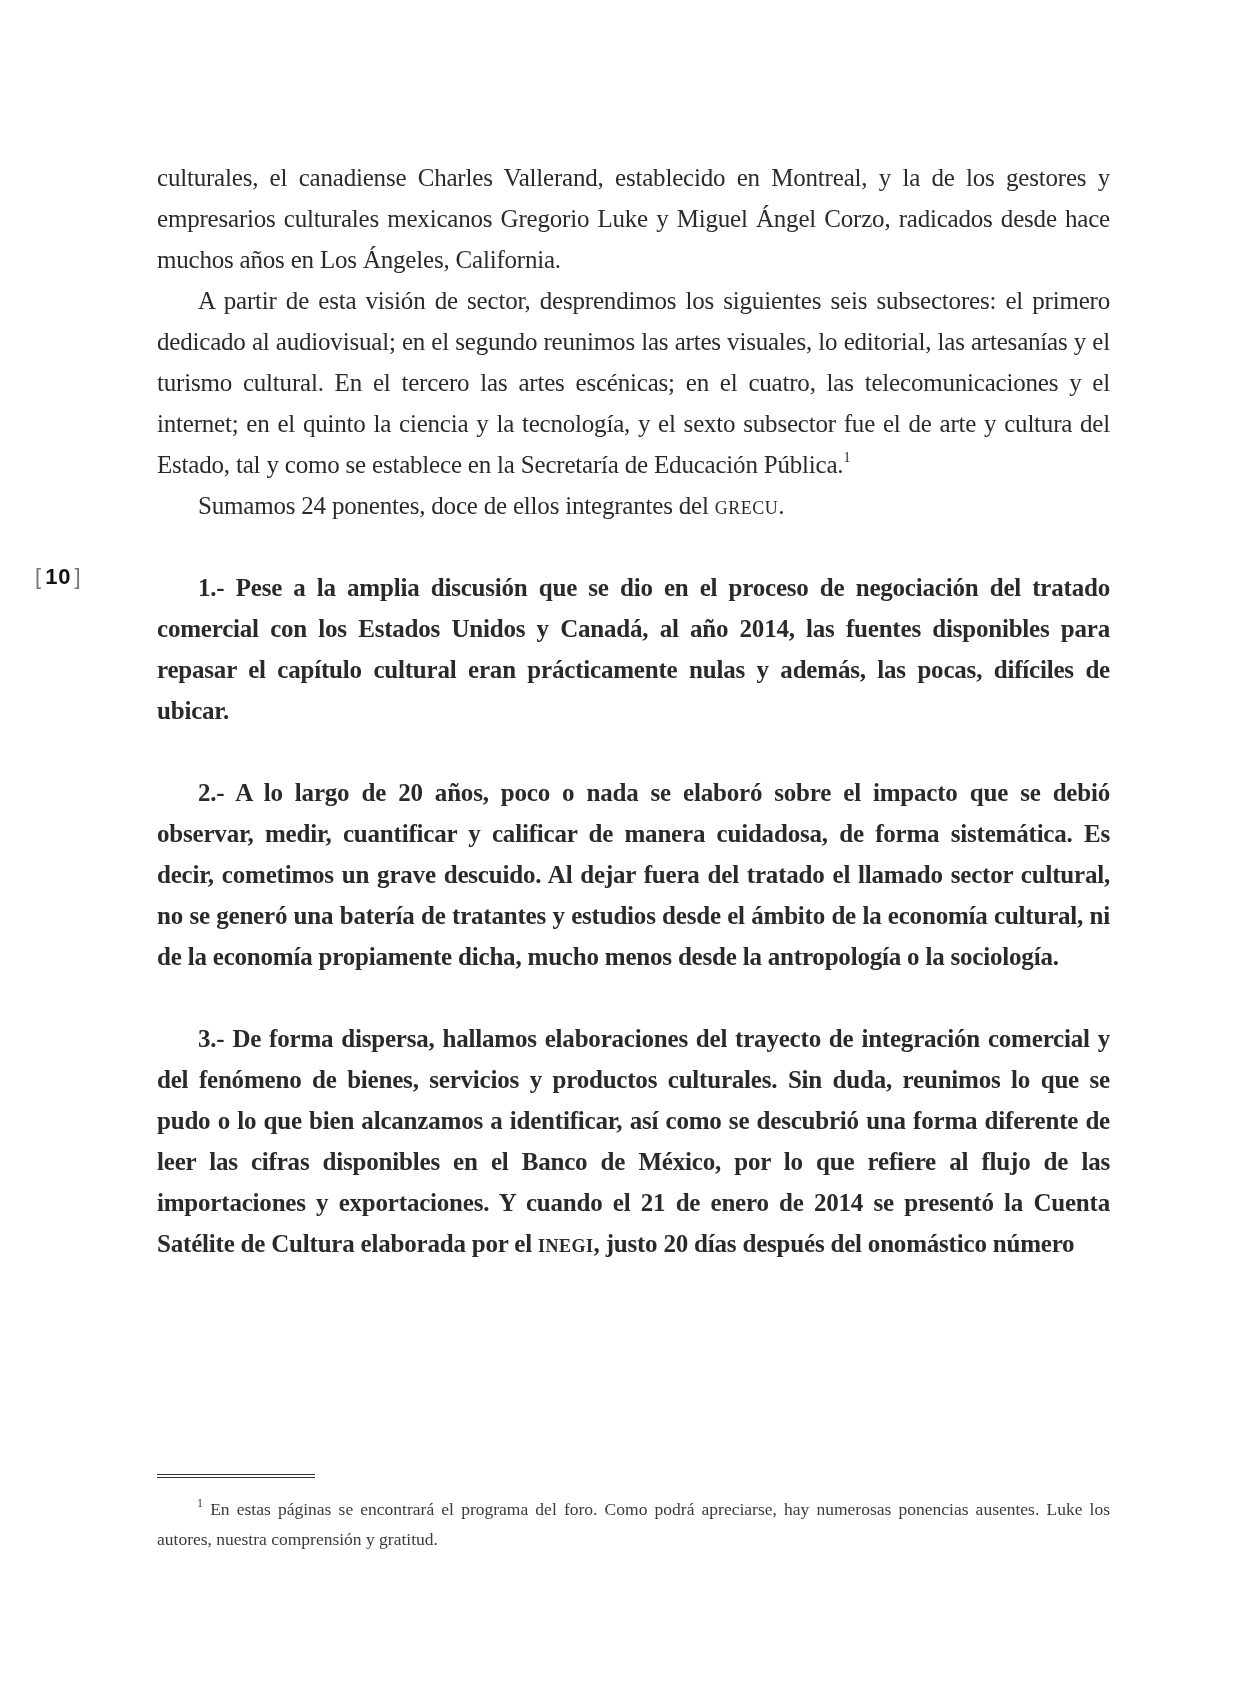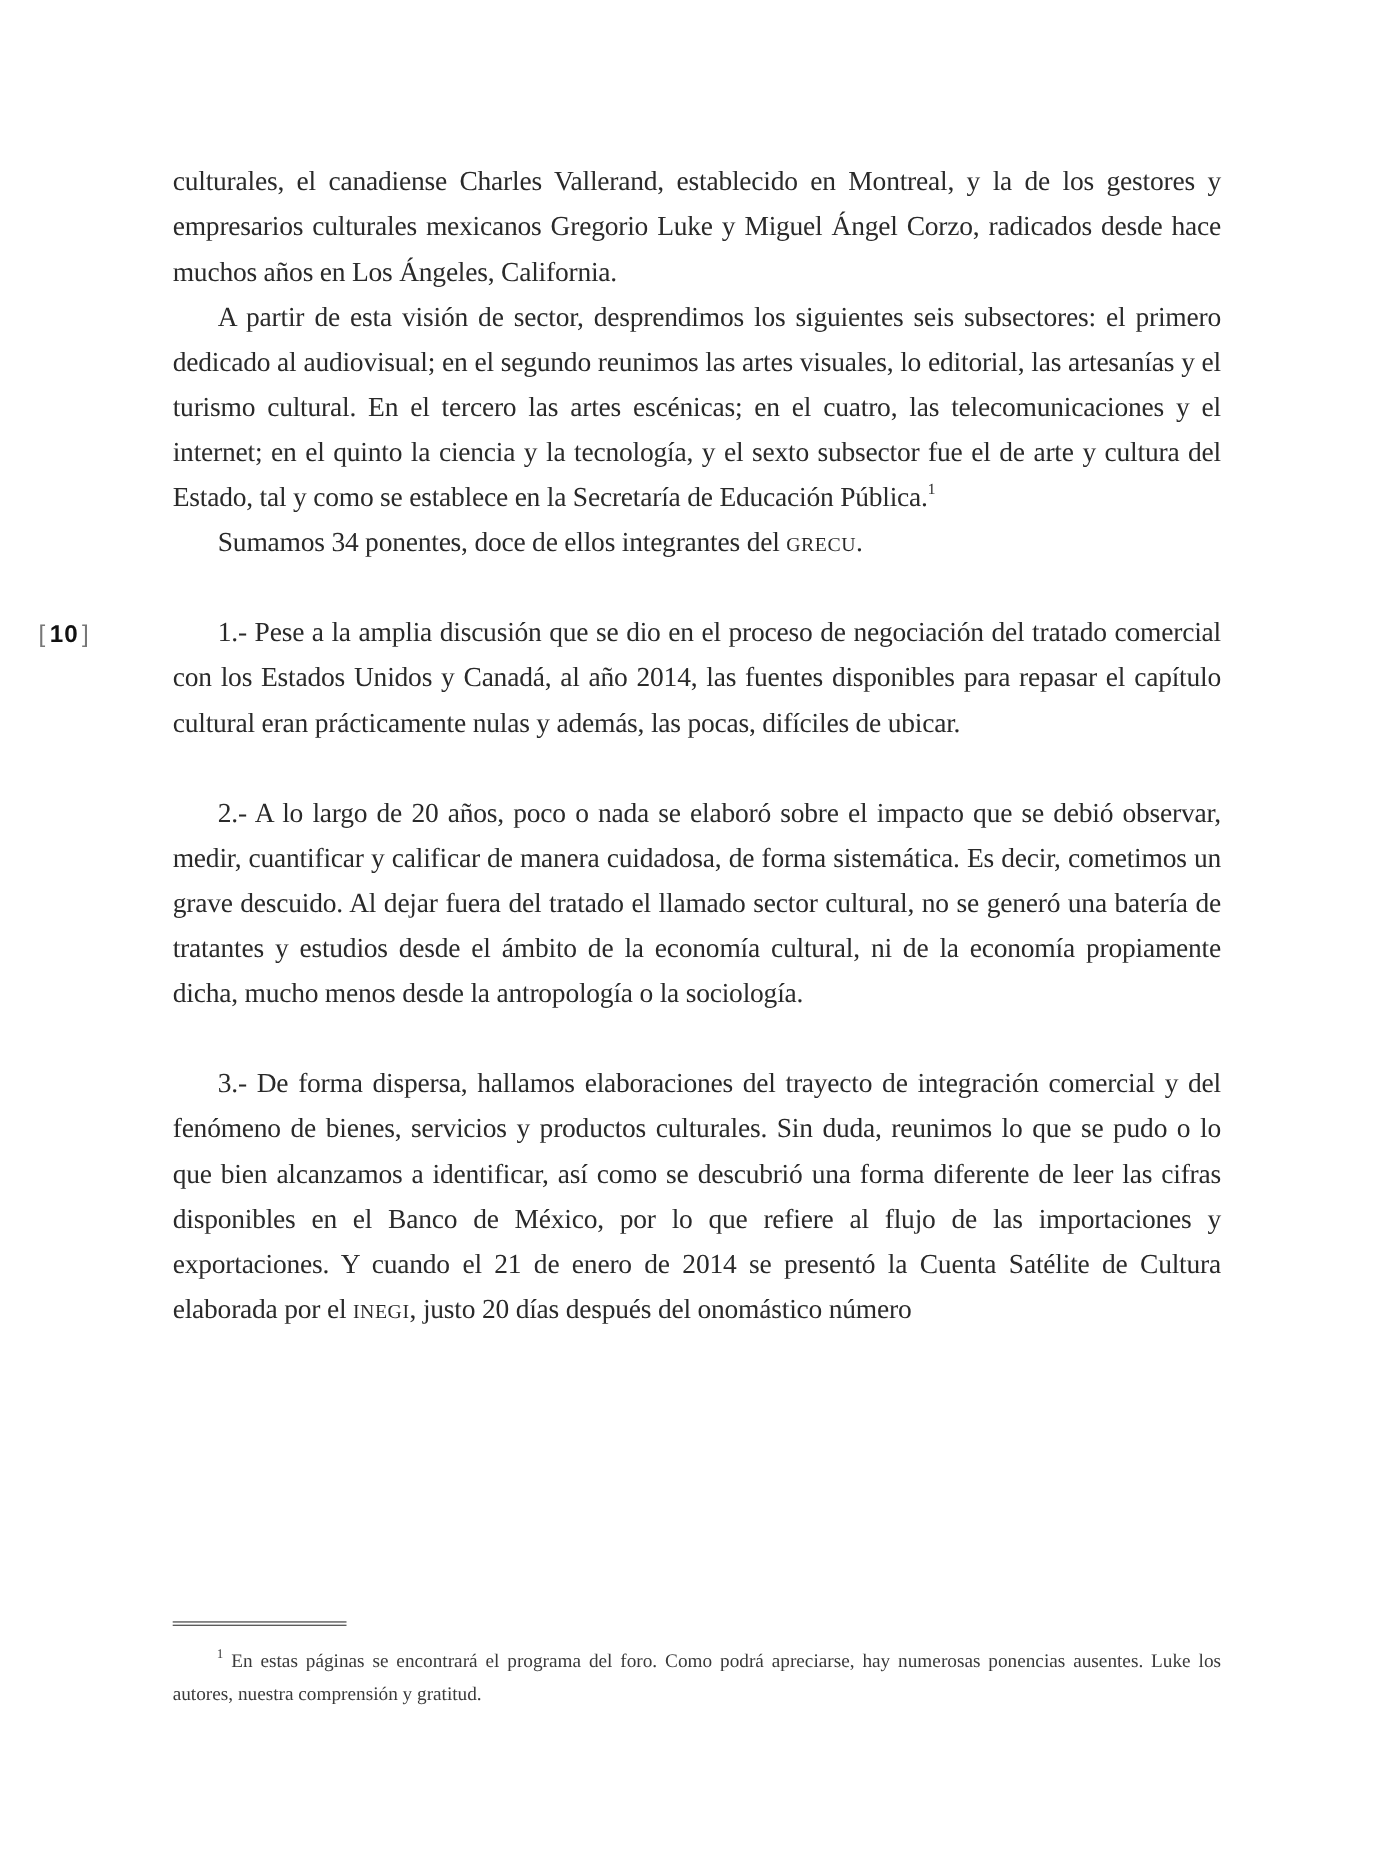--- a/index.html
+++ b/index.html
@@ -22,30 +22,32 @@
       height: 1693px;
     }
     .text-block {
       position: absolute;
       left: 157px;
       width: 953px;
       font-size: 25px;
       line-height: 41px;
       text-align: justify;
       letter-spacing: -0.2px;
+      margin-top: 12px;
     }
     .para {
       margin: 0;
       text-indent: 0;
     }
     .para.indent {
       text-indent: 41px;
     }
     .para.gap {
       margin-top: 41px;
+      font-weight: bold;
     }
     .smallcaps {
       font-variant: small-caps;
       text-transform: lowercase;
       letter-spacing: 0.5px;
     }
     sup {
       font-size: 14px;
       line-height: 0;
       position: relative;
@@ -102,21 +104,21 @@
 <div class="page">
 
   <div class="text-block" style="top:145px;">
     <p class="para">
       <span>culturales, el canadiense Charles Vallerand, establecido en Montreal, y la de los gestores y empresarios culturales mexicanos Gregorio Luke y Miguel Ángel Corzo, radicados desde hace muchos años en Los Ángeles, California.</span>
     </p>
     <p class="para indent">
       <span>A partir de esta visión de sector, desprendimos los siguientes seis subsectores: el primero dedicado al audiovisual; en el segundo reunimos las artes visuales, lo editorial, las artesanías y el turismo cultural. En el tercero las artes escénicas; en el cuatro, las telecomunicaciones y el internet; en el quinto la ciencia y la tecnología, y el sexto subsector fue el de arte y cultura del Estado, tal y como se establece en la Secretaría de Educación Pública.</span><sup>1</sup>
     </p>
     <p class="para indent">
-      <span>Sumamos 34 ponentes, doce de ellos integrantes del </span><span class="smallcaps">GRECU</span><span>.</span>
+      <span>Sumamos 24 ponentes, doce de ellos integrantes del </span><span class="smallcaps">GRECU</span><span>.</span>
     </p>
     <p class="para indent gap">
       <span>1.- Pese a la amplia discusión que se dio en el proceso de negociación del tratado comercial con los Estados Unidos y Canadá, al año 2014, las fuentes disponibles para repasar el capítulo cultural eran prácticamente nulas y además, las pocas, difíciles de ubicar.</span>
     </p>
     <p class="para indent gap">
       <span>2.- A lo largo de 20 años, poco o nada se elaboró sobre el impacto que se debió observar, medir, cuantificar y calificar de manera cuidadosa, de forma sistemática. Es decir, cometimos un grave descuido. Al dejar fuera del tratado el llamado sector cultural, no se generó una batería de tratantes y estudios desde el ámbito de la economía cultural, ni de la economía propiamente dicha, mucho menos desde la antropología o la sociología.</span>
     </p>
     <p class="para indent gap">
       <span>3.- De forma dispersa, hallamos elaboraciones del trayecto de integración comercial y del fenómeno de bienes, servicios y productos culturales. Sin duda, reunimos lo que se pudo o lo que bien alcanzamos a identificar, así como se descubrió una forma diferente de leer las cifras disponibles en el Banco de México, por lo que refiere al flujo de las importaciones y exportaciones. Y cuando el 21 de enero de 2014 se presentó la Cuenta Satélite de Cultura elaborada por el </span><span class="smallcaps">INEGI</span><span>, justo 20 días después del onomástico número</span>
     </p>

